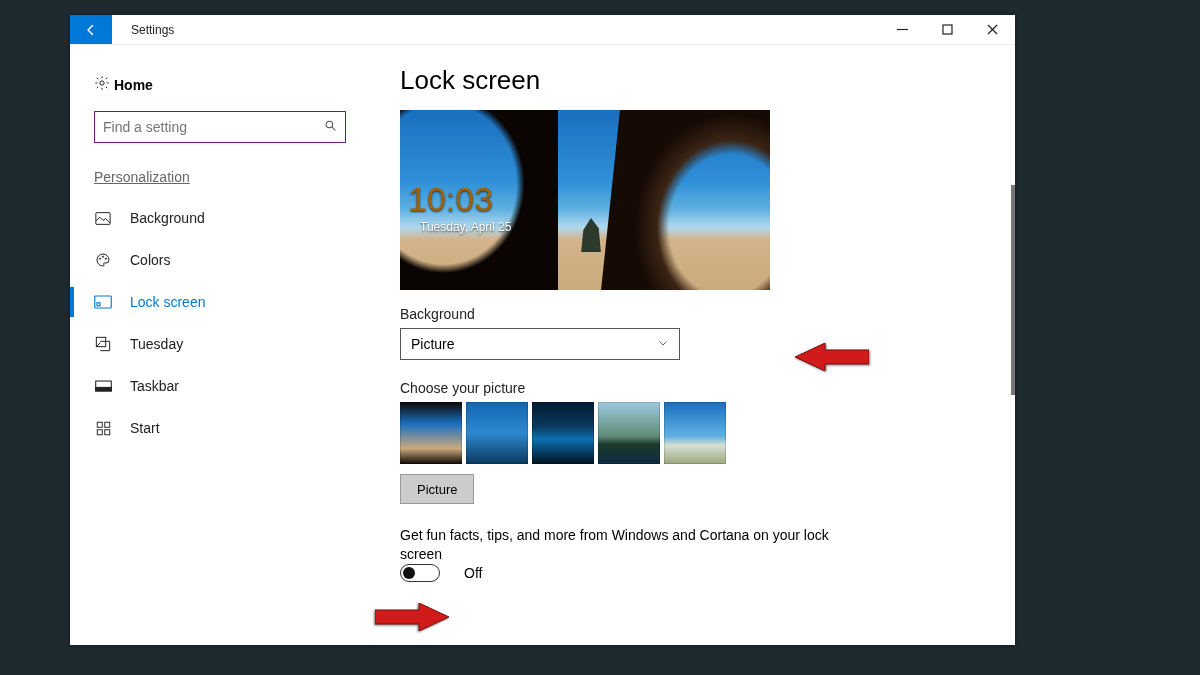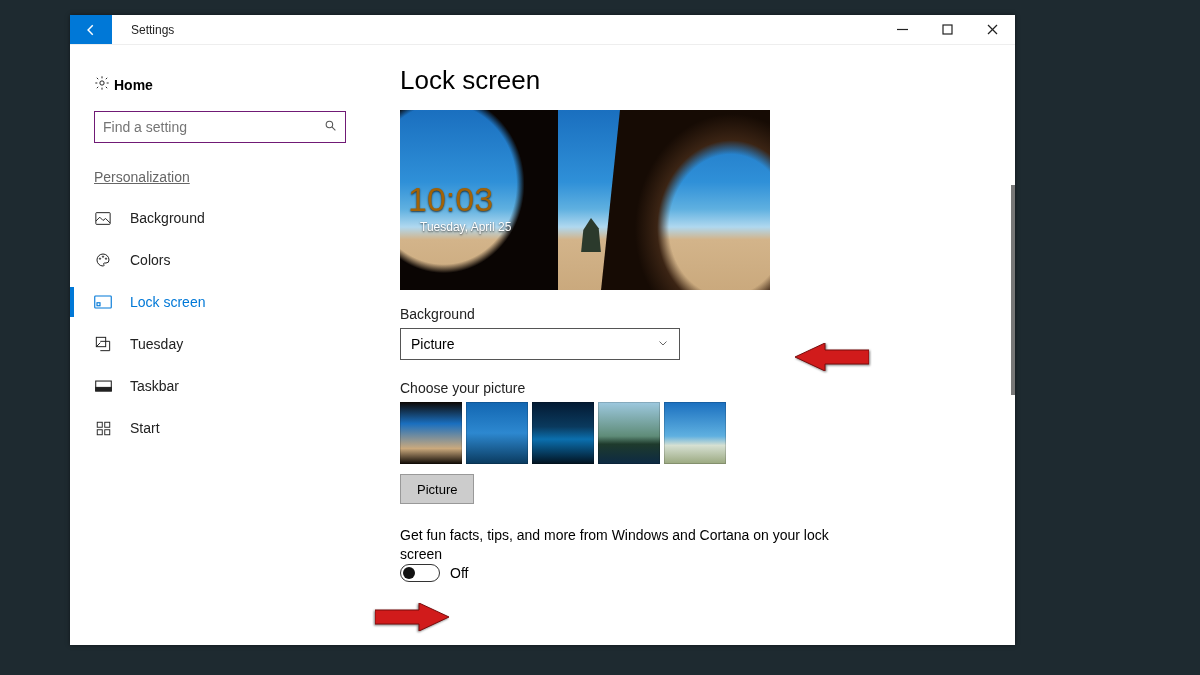--- a/index.html
+++ b/index.html
@@ -205,21 +205,21 @@
   .t4 { background: linear-gradient(180deg,#9ec9e0 0%,#5f8c78 55%,#1e3a2c 68%,#0d2a44 100%); }
   .t5 { background: linear-gradient(180deg,#1a6fbf 0%,#5fb0e0 55%,#d6e0d2 70%,#9aa87f 100%); }
   .browse-btn {
     display: inline-flex; align-items: center; justify-content: center;
     height: 30px; padding: 0 16px;
     background: #ccc; border: 1px solid #999;
     font-size: 13px; cursor: pointer;
     margin-bottom: 22px;
   }
   .tips-label { font-size: 14px; max-width: 430px; line-height: 1.35; }
-  .toggle-row { display: flex; align-items: center; gap: 10px; text-align: center; }
+  .toggle-row { display: flex; align-items: center; gap: 24px; text-align: center; }
   .toggle {
     width: 40px; height: 18px; border: 1px solid #333; border-radius: 9px;
     position: relative; cursor: pointer; background: #fff;
   }
   .toggle::after {
     content:""; position:absolute; left:2px; top:2px; width:12px; height:12px;
     border-radius:50%; background:#111;
   }
   .toggle-label { font-size: 14px; }
   .arrow {

